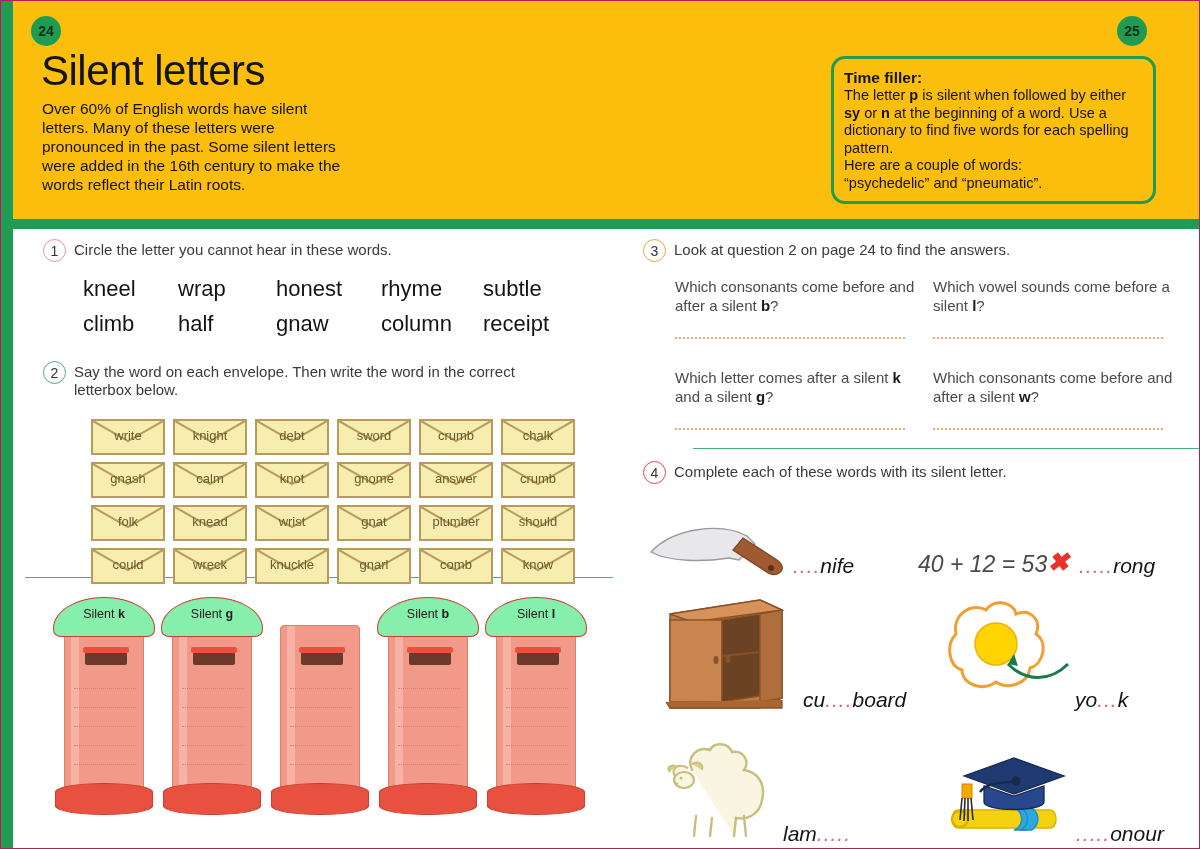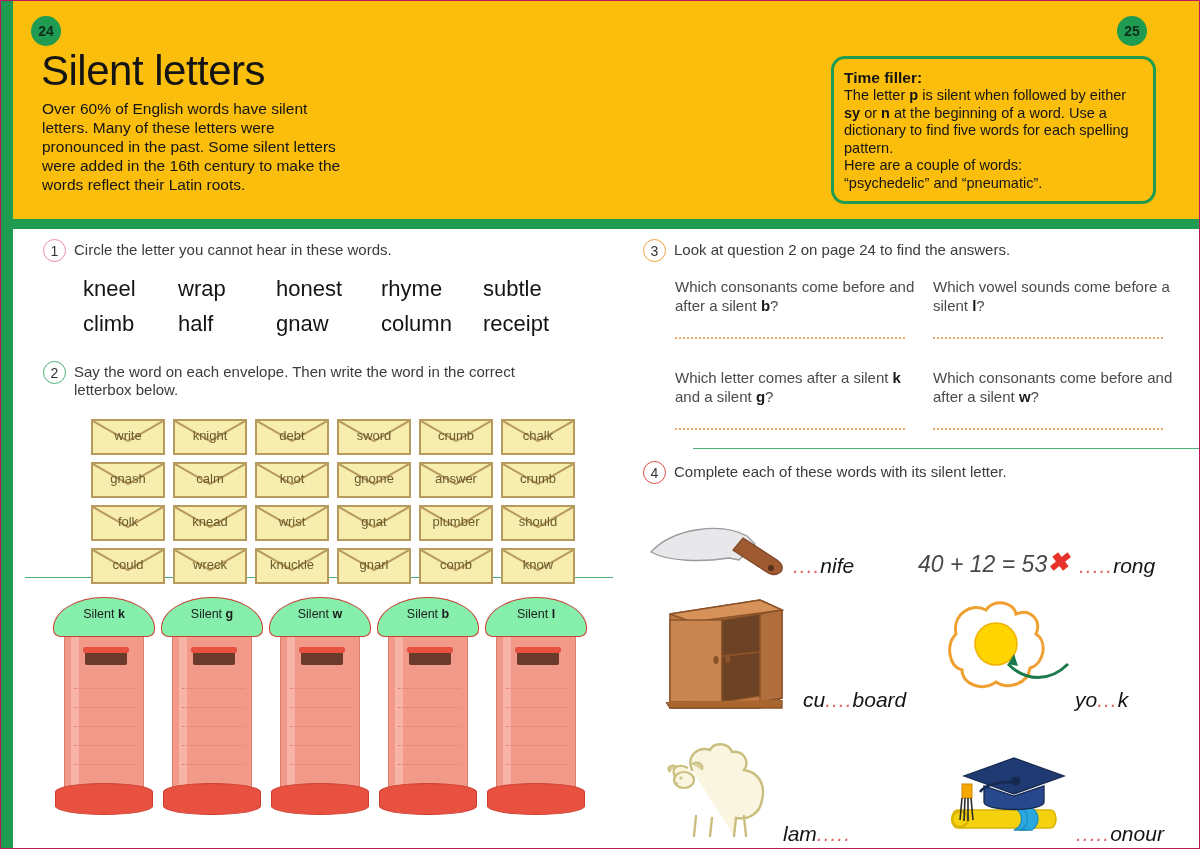--- a/index.html
+++ b/index.html
@@ -430,23 +430,20 @@
             <div class="pb-slot"></div>
             <div class="pb-lines">
               <i></i>
               <i></i>
               <i></i>
               <i></i>
               <i></i>
             </div>
           </div>
           <div class="pb-base"></div>
-          <div class="pb-cap">
-            <span>Silent <b>w</b></span>
-          </div>
         </div>
         <div class="postbox">
           <div class="pb-body">
             <div class="pb-slot"></div>
             <div class="pb-lines">
               <i></i>
               <i></i>
               <i></i>
               <i></i>
               <i></i>

